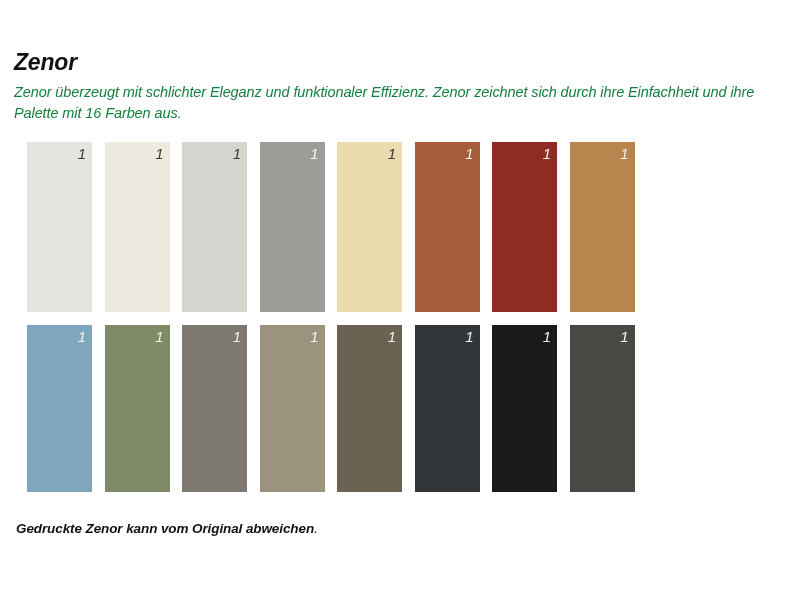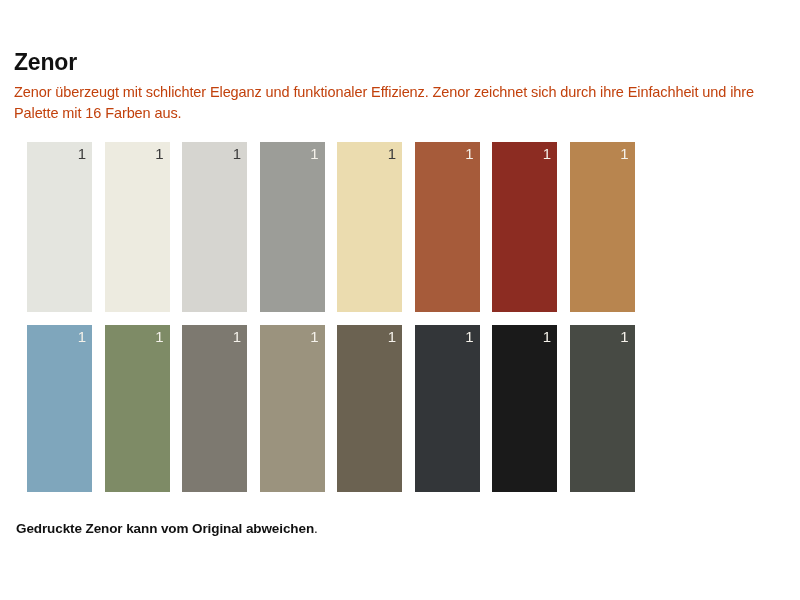--- a/index.html
+++ b/index.html
@@ -15,20 +15,21 @@
     font-family: "Liberation Sans", sans-serif;
     color: #1a1a1a;
     -webkit-font-smoothing: antialiased;
   }
 
   .page {
     position: relative;
     width: 800px;
     height: 600px;
     box-sizing: border-box;
+    font-style: italic;
   }
 
   
   .header {
     position: absolute;
     left: 14px;
     top: 48px;
     width: 760px;
   }
   .title {
@@ -36,21 +37,21 @@
     font-weight: bold;
     line-height: 28px;
     letter-spacing: -0.2px;
     color: #111111;
     margin: 0;
   }
   .description {
     margin: 6px 0 0 0;
     font-size: 14.5px;
     line-height: 21px;
-    color: #c2410c;
+    color: #15803d;
     letter-spacing: -0.1px;
     max-width: 760px;
   }
 
   
   .palette {
     position: absolute;
     left: 27px;
     top: 142px;
     width: 740px;

